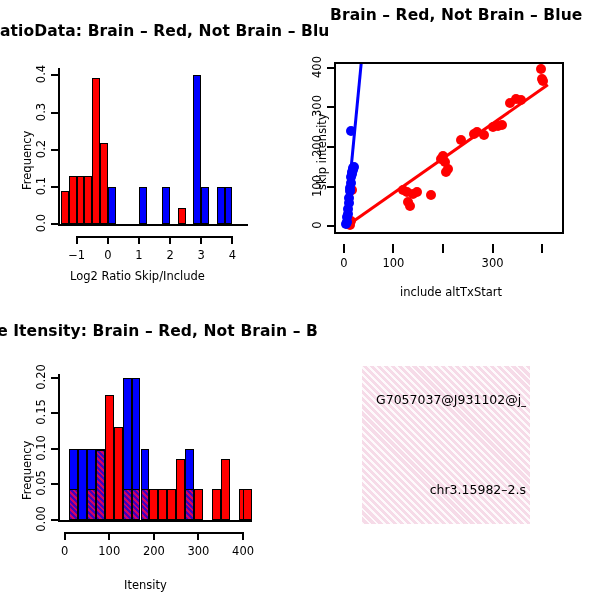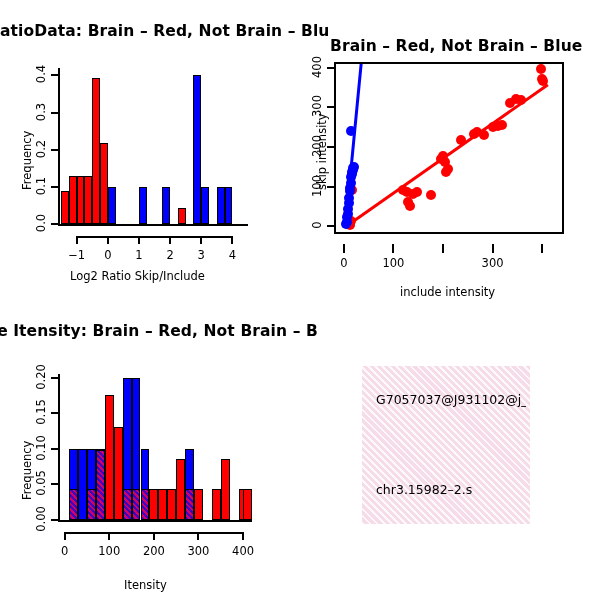--- a/index.html
+++ b/index.html
@@ -93,22 +93,22 @@
         <div class="bar blue" style="left: 193.492px; top: 75.4286px; width: 7.78689px; height: 148.571px;"></div>
         <div class="bar blue" style="left: 201.279px; top: 186.857px; width: 7.78689px; height: 37.1429px;"></div>
         <div class="bar blue" style="left: 216.852px; top: 186.857px; width: 7.78689px; height: 37.1429px;"></div>
         <div class="bar blue" style="left: 224.639px; top: 186.857px; width: 7.78689px; height: 37.1429px;"></div>
         <div class="frame-l" style="left: 58px; top: 68px; width: 2px; height: 156px;"></div>
         <div class="frame-l" style="left: 58px; top: 224px; width: 190px; height: 2px;"></div>
       </div>
   </div>
 
   <div class="panel">
-    <div class="ptitle" style="left:330px;top:37px;">Brain – Red, Not Brain – Blue</div>
-    <div class="axlabel" style="left:400px;top:285px;">include intensity</div>
+    <div class="ptitle" style="left:330px;top:6px;">Brain – Red, Not Brain – Blue</div>
+    <div class="axlabel" style="left:400px;top:285px;">include altTxStart</div>
     <div class="axlabel vert" style="left:315px;top:190px;">skip intensity</div>
     <div id="p2" class="plotbox">
         <div class="frame-l" style="left: 334px; top: 62px; width: 228px; height: 2px;"></div>
         <div class="frame-l" style="left: 334px; top: 232px; width: 230px; height: 2px;"></div>
         <div class="frame-l" style="left: 334px; top: 62px; width: 2px; height: 170px;"></div>
         <div class="frame-l" style="left: 562px; top: 62px; width: 2px; height: 170px;"></div>
         <div class="tick" style="left: 327px; top: 225.07px; width: 8px; height: 2px;"></div>
         <div class="ticklab vert" style="left: 300px; top: 218.07px; width: 34px;">0</div>
         <div class="tick" style="left: 327px; top: 185.535px; width: 8px; height: 2px;"></div>
         <div class="ticklab vert" style="left: 300px; top: 178.535px; width: 34px;">100</div>
@@ -230,18 +230,18 @@
         <div class="bar red" style="left: 194.023px; top: 489.376px; width: 8.91954px; height: 30.6244px;"></div>
         <div class="bar red" style="left: 211.862px; top: 489.376px; width: 8.91954px; height: 30.6244px;"></div>
         <div class="bar red" style="left: 220.782px; top: 458.751px; width: 8.91954px; height: 61.2488px;"></div>
         <div class="bar red" style="left: 238.621px; top: 489.376px; width: 8.91954px; height: 30.6244px;"></div>
         <div class="bar red" style="left: 243.08px; top: 489.376px; width: 8.91954px; height: 30.6244px;"></div>
         <div class="frame-l" style="left: 58px; top: 374px; width: 2px; height: 146px;"></div>
         <div class="frame-l" style="left: 58px; top: 520px; width: 194px; height: 2px;"></div>
       </div>
   </div>
 
-  <div class="txtbox" style="left:362px;top:366px;width:168px;height:158px;">
+  <div class="txtbox" style="left:362px;top:366px;width:168px;height:158px;text-align:right;">
     <div class="txtline" style="left:14px;top:26px;width:150px;">G7057037@J931102@j_</div>
     <div class="txtline" style="left:14px;top:116px;width:150px;">chr3.15982–2.s</div>
   </div>
 
 </div>
 
 </body></html>

